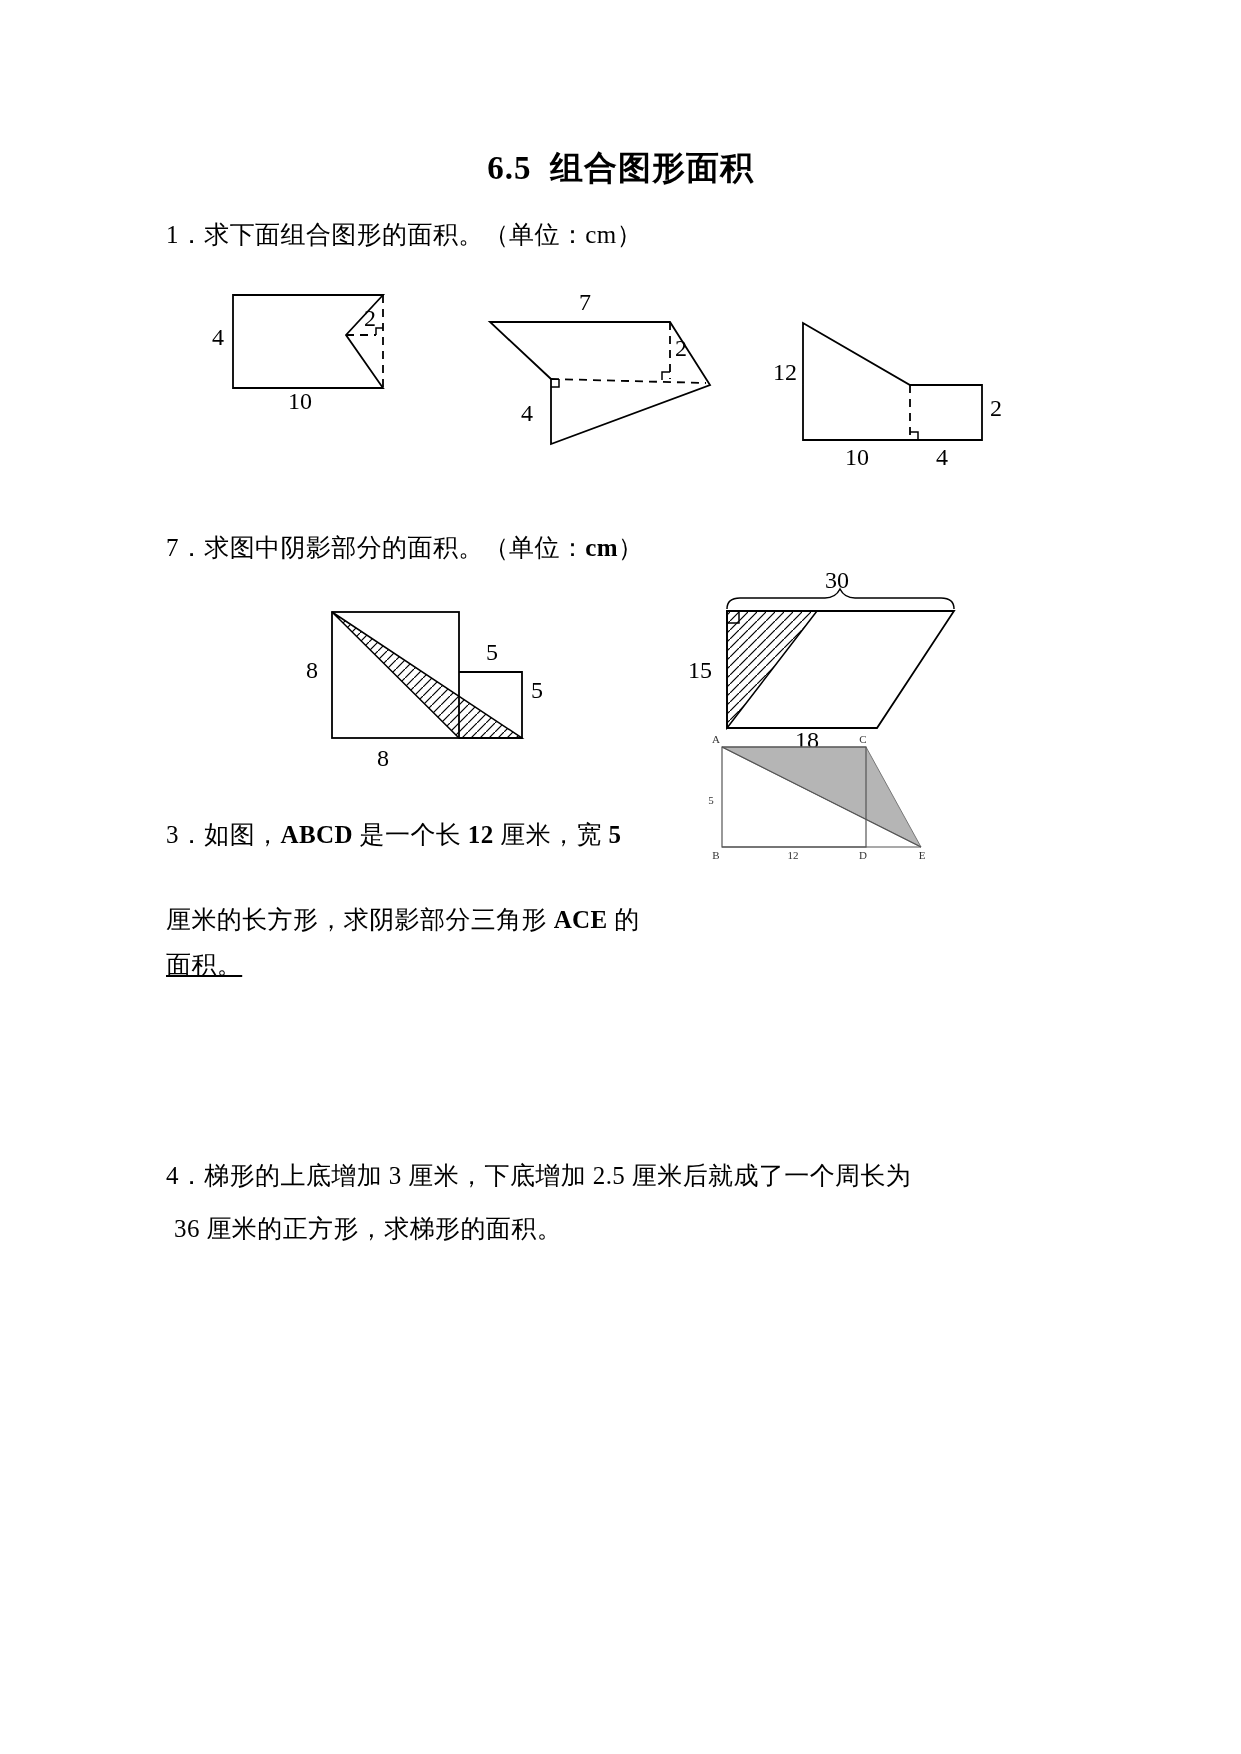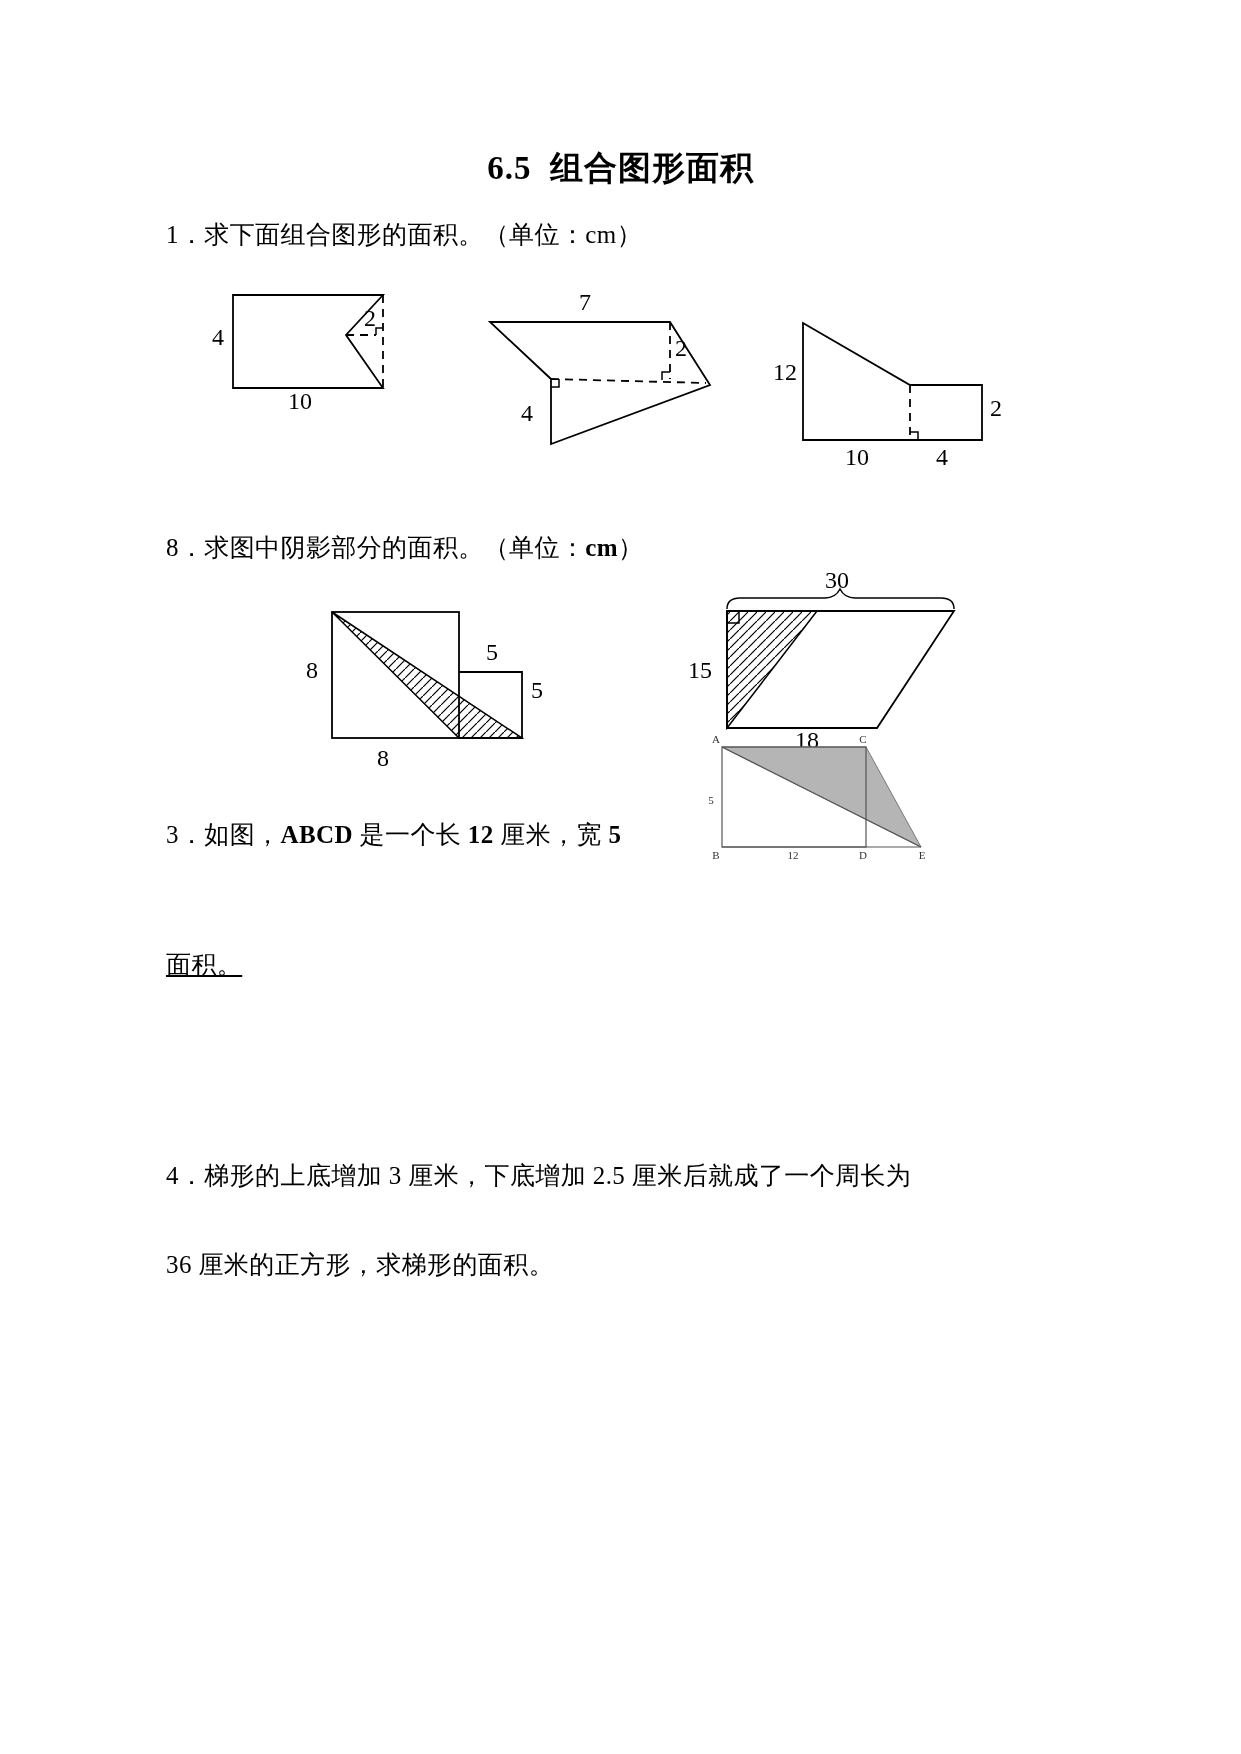--- a/index.html
+++ b/index.html
@@ -65,21 +65,21 @@
   <svg style="left:770px;top:308px;" width="250" height="170">
     <polygon class="ln" points="33,15 33,132 212,132 212,77 140,77"></polygon>
     <line class="dash" x1="140" y1="77" x2="140" y2="132"></line>
     <path class="lnthin" d="M140,124 h8 v8"></path>
     <text x="15" y="72" text-anchor="middle">12</text>
     <text x="226" y="108" text-anchor="middle">2</text>
     <text x="87" y="157" text-anchor="middle">10</text>
     <text x="172" y="157" text-anchor="middle">4</text>
   </svg>
 
-  <div class="t" style="top:531px;"><span>8．求图中阴影部分的面积。（单位：</span><span class="b">cm</span><span>）</span></div>
+  <div class="t" style="top:531px;"><span>7．求图中阴影部分的面积。（单位：</span><span class="b">cm</span><span>）</span></div>
 
   <svg style="left:270px;top:588px;" width="300" height="195">
     <defs>
       <pattern id="hatchA" width="9" height="9" patternUnits="userSpaceOnUse">
         <line x1="9" y1="0" x2="0" y2="9" stroke="#000" stroke-width="1.2"></line>
       </pattern>
     </defs>
     <polygon points="62,24 189,150 252,150" fill="url(#hatchA)" stroke="#000" stroke-width="1.5"></polygon>
     <rect class="ln" x="62" y="24" width="127" height="126"></rect>
     <polyline class="ln" points="189,84 252,84 252,150 189,150"></polyline>
@@ -98,32 +98,33 @@
     <polygon points="87,53 177,53 87,170" fill="url(#hatchB)" stroke="#000" stroke-width="1.5"></polygon>
     <polygon class="ln" points="87,53 314,53 237,170 87,170"></polygon>
     <rect class="lnthin" x="87" y="53" width="12" height="12"></rect>
     <path class="lnthin" d="M87,51 C87,44 91,40 100,40 L185,40 C193,40 197,37 200,31 C203,37 207,40 215,40 L301,40 C310,40 314,44 314,51"></path>
     <text x="197" y="30" text-anchor="middle">30</text>
     <text x="60" y="120" text-anchor="middle">15</text>
     <text x="167" y="190" text-anchor="middle">18</text>
   </svg>
 
   <div class="t" style="top:818px;"><span>3．如图，</span><span class="b">ABCD</span><span> 是一个长 </span><span class="b">12</span><span> 厘米，宽 </span><span class="b">5</span></div>
+  <div class="t" style="top:903px;"><span>厘米的长方形，求阴影部分三角形 </span><span class="b">ACE</span><span> 的</span></div>
   <div class="t" style="top:948px;text-decoration:underline;">面积。</div>
 
   <svg style="left:700px;top:728px;" width="250" height="145">
     <polygon points="22,19 166,19 221,119" stroke="#777" stroke-width="1" fill="#b5b5b5"></polygon>
     <rect class="scan" x="22" y="19" width="144" height="100"></rect>
     <line class="scan" x1="22" y1="119" x2="221" y2="119"></line>
     <line class="scan" x1="22" y1="19" x2="221" y2="119"></line>
     <text class="small" x="16" y="15" text-anchor="middle">A</text>
     <text class="small" x="163" y="15" text-anchor="middle">C</text>
     <text class="small" x="16" y="131" text-anchor="middle">B</text>
     <text class="small" x="163" y="131" text-anchor="middle">D</text>
     <text class="small" x="222" y="131" text-anchor="middle">E</text>
     <text class="small" x="11" y="76" text-anchor="middle">5</text>
     <text class="small" x="93" y="131" text-anchor="middle">12</text>
   </svg>
 
   <div class="t" style="top:1127px;margin-top:32px;">4．梯形的上底增加 3 厘米，下底增加 2.5 厘米后就成了一个周长为</div>
-  <div class="t" style="top:1248px;">36 厘米的正方形，求梯形的面积。</div>
+  <div class="t" style="top:1212px;margin-left:8px;">36 厘米的正方形，求梯形的面积。</div>
 
 </div>
 
 </body></html>

